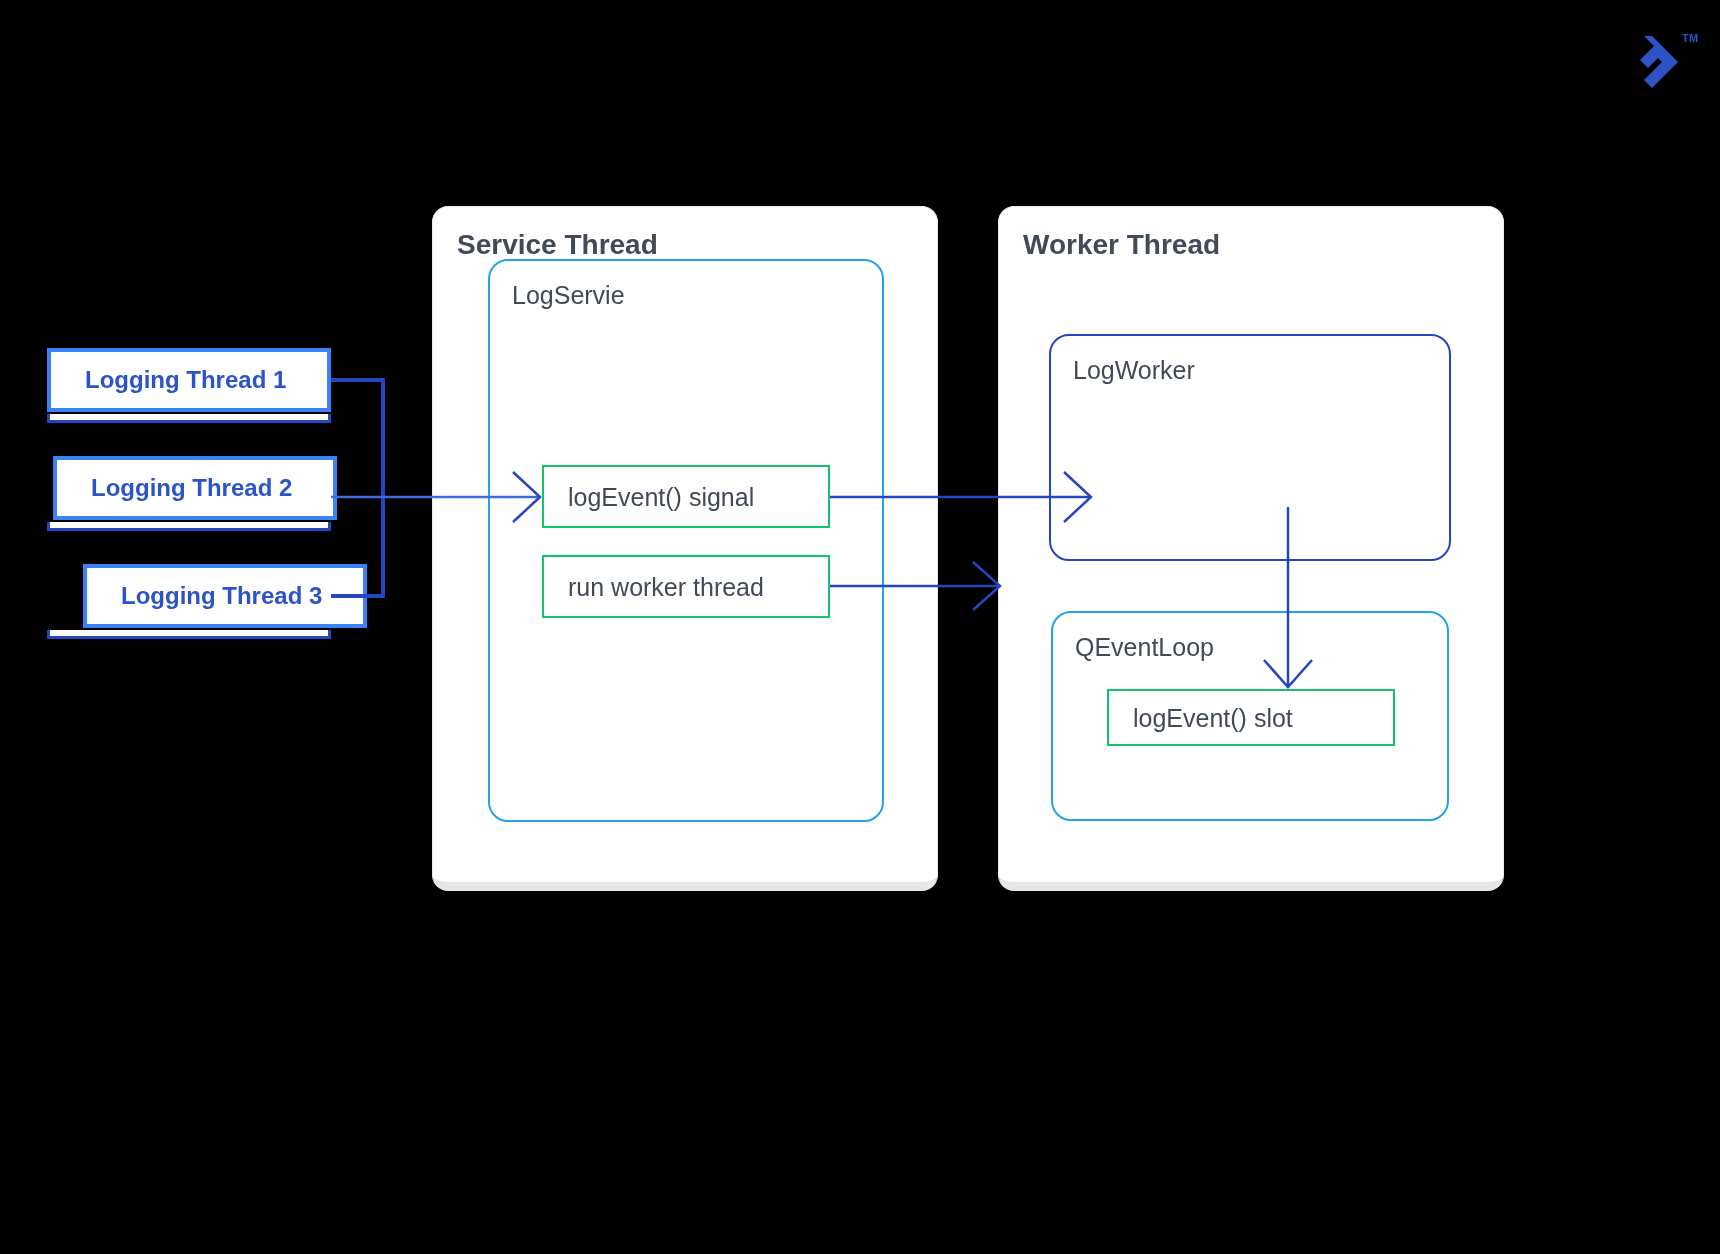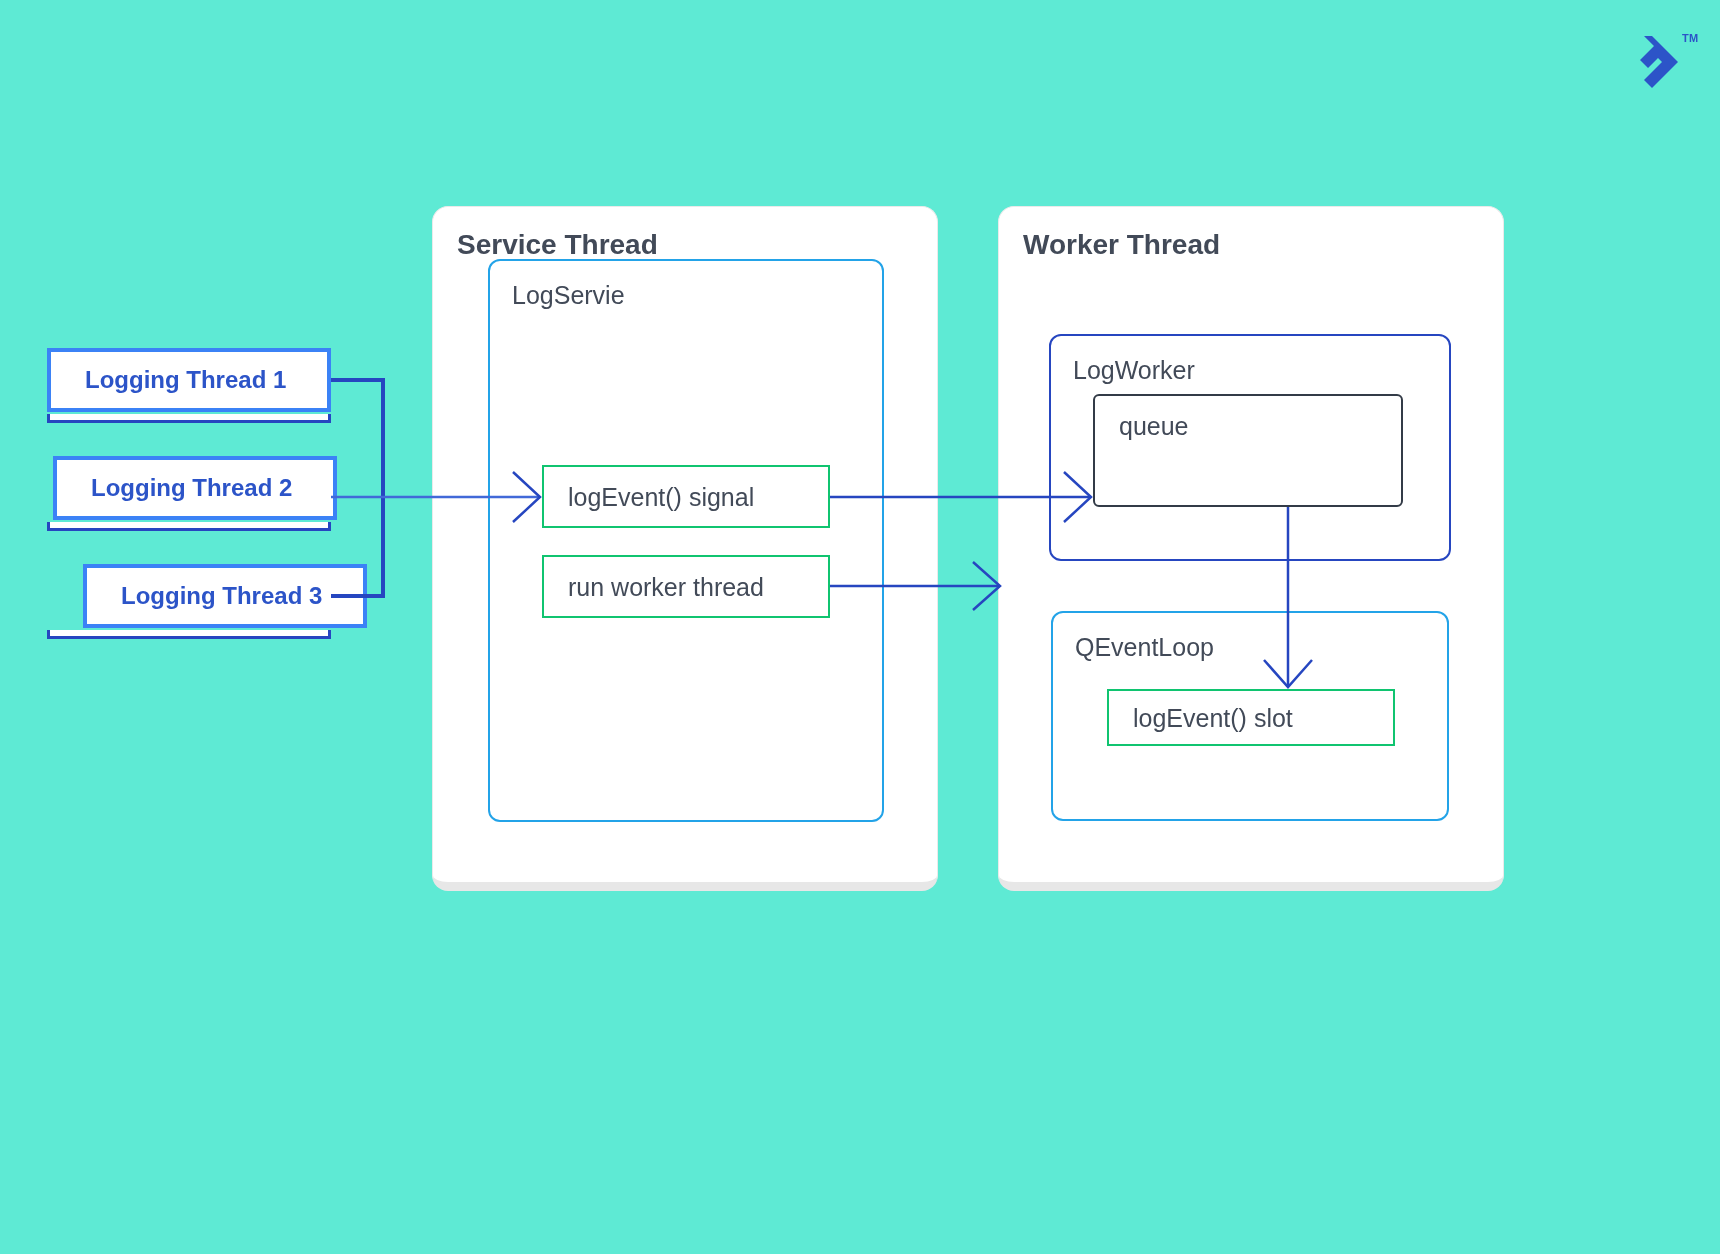--- a/index.html
+++ b/index.html
@@ -9,21 +9,21 @@
     background: #ffffff;
   }
   body {
     font-family: "Liberation Sans", sans-serif;
     -webkit-font-smoothing: antialiased;
   }
   #canvas {
     position: relative;
     width: 1720px;
     height: 1254px;
-    background: #5eead4;
+    background: #000000;
     overflow: hidden;
   }
 
   
   .logo-wrap {
     position: absolute;
     top: 26px;
     left: 1634px;
     width: 70px;
     height: 70px;
@@ -91,21 +91,21 @@
     font-size: 28px;
     font-weight: 700;
     color: #424A58;
     white-space: nowrap;
   }
 
   
   .cls-box {
     position: absolute;
     background: #ffffff;
-    border-radius: 12px;
+    border-radius: 20px;
     box-sizing: border-box;
   }
   .cls-box.cyan  { border: 2.5px solid #23A3E8; }
   .cls-box.blue  { border: 2.5px solid #2646C0; }
   .cls-box > .title {
     position: absolute;
     left: 22px;
     top: 20px;
     font-size: 25px;
     font-weight: 400;
@@ -203,23 +203,20 @@
   </div>
 
   <div class="container" style="left:998px; top:206px; width:506px; height:685px;">
     <span class="title">Worker Thread</span>
   </div>
 
   <div class="cls-box blue" style="left:1049px; top:334px; width:402px; height:227px;">
     <span class="title">LogWorker</span>
   </div>
 
-  <div class="plain-box" style="left:1093px; top:394px; width:310px; height:113px;">
-    <span class="title">queue</span>
-  </div>
 
   <div class="cls-box cyan" style="left:1051px; top:611px; width:398px; height:210px;">
     <span class="title">QEventLoop</span>
   </div>
 
   <div class="meth-box" style="left:1107px; top:689px; width:288px; height:57px;">
     <span class="lbl">logEvent() slot</span>
   </div>
 
   <svg id="connectors">

